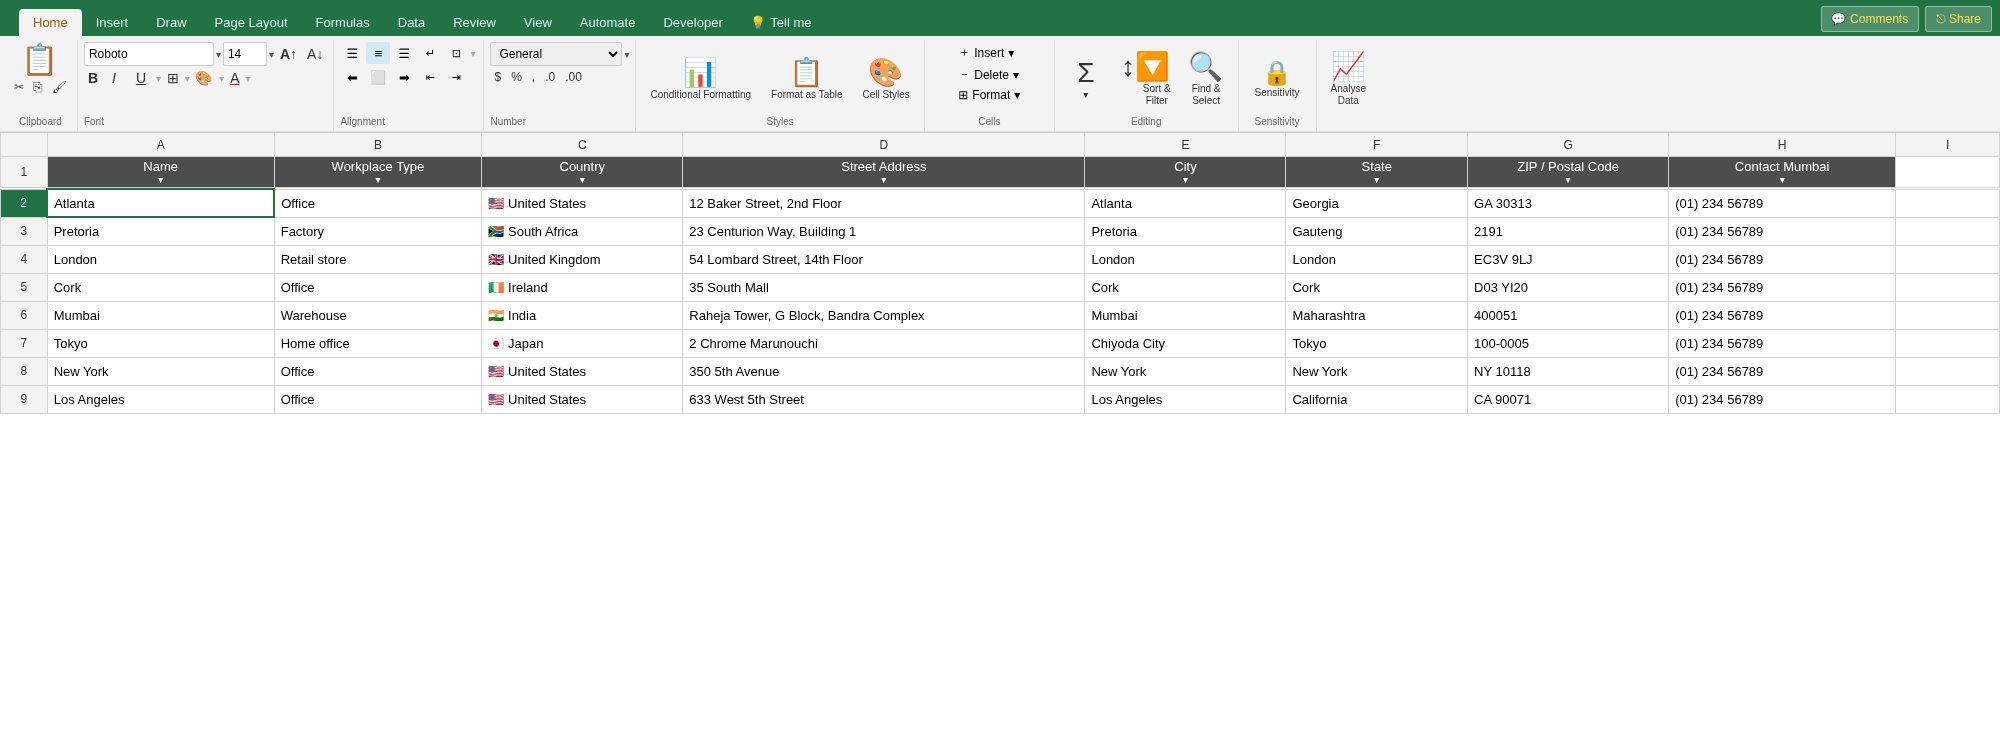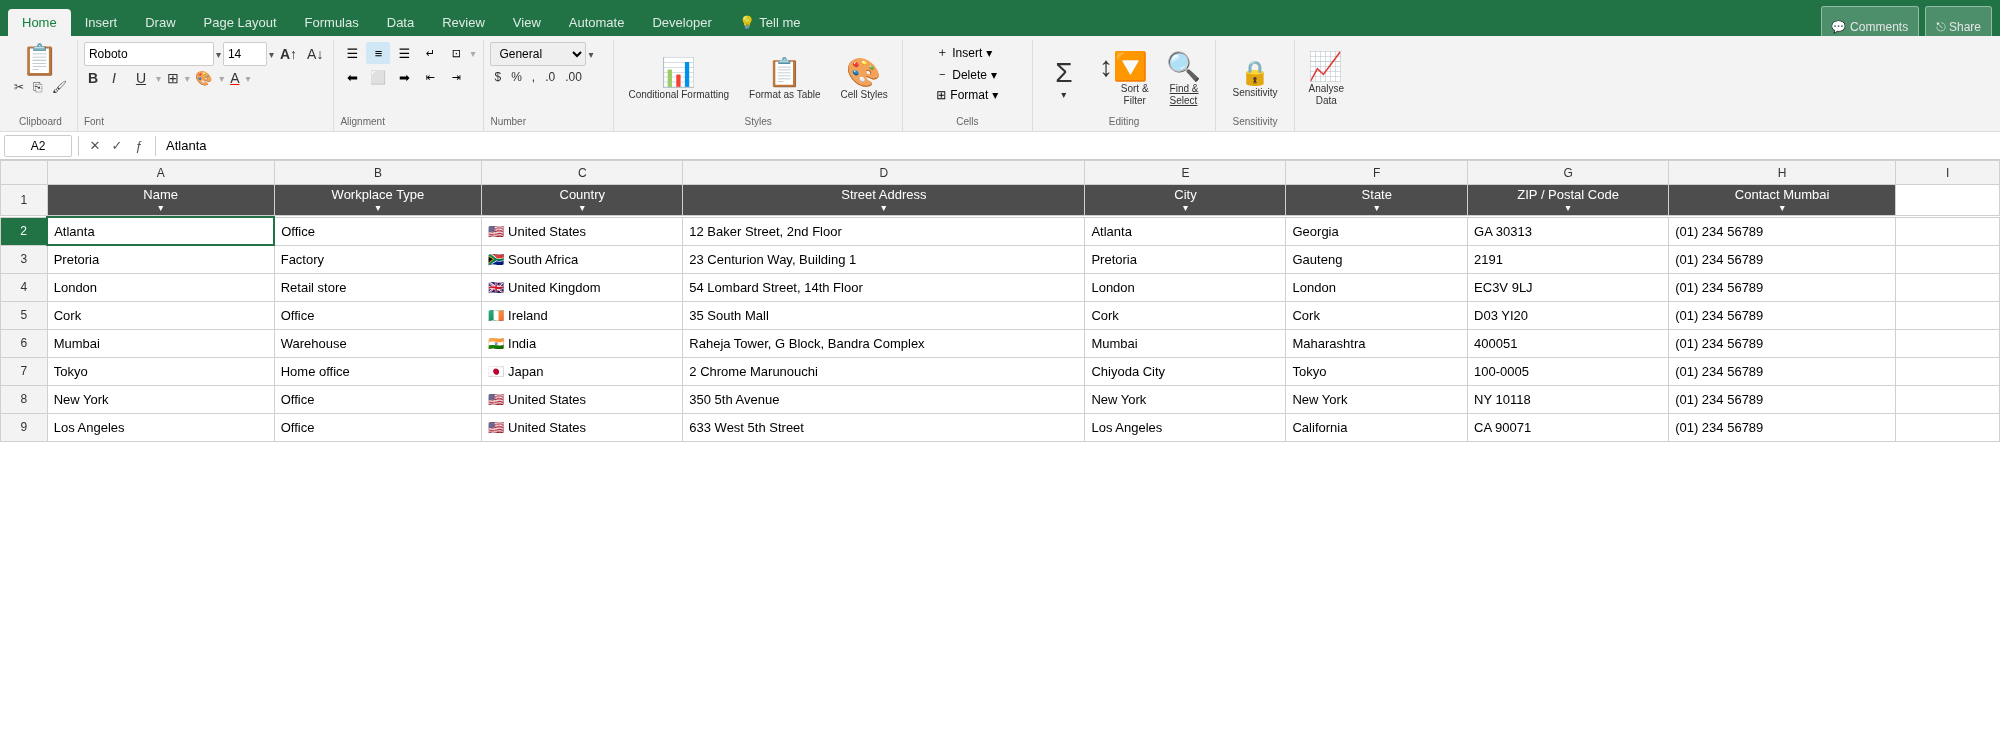--- a/index.html
+++ b/index.html
@@ -1,42 +1,42 @@
 <!DOCTYPE html>
 <html><head>
   <meta charset="utf-8">
   <style>
     * { box-sizing: border-box; margin: 0; padding: 0; }
     body { font-family: 'Segoe UI', Arial, sans-serif; font-size: 13px; background: #fff; overflow: hidden; }
 
     
     .tab-bar { display: flex; align-items: flex-end; padding: 0 8px; background: #217346; height: 36px; }
     .tab { padding: 6px 14px; font-size: 13px; cursor: pointer; border-radius: 4px 4px 0 0; color: rgba(255,255,255,0.85); }
-    .tab.active { background: #f3f3f3; color: #15803d; font-weight: 500; }
+    .tab.active { background: #f3f3f3; color: #a16207; font-weight: 500; margin-left: 11px; }
 
     
     .top-right { position: absolute; top: 6px; right: 8px; display: flex; gap: 6px; }
-    .top-right-btn { background: rgba(255,255,255,0.2); color: #e5e5e5; border: 1px solid rgba(255,255,255,0.4); border-radius: 3px; padding: 13px 10px; font-size: 12px; cursor: pointer; display: flex; align-items: center; gap: 4px; }
+    .top-right-btn { background: rgba(255,255,255,0.2); color: #fde047; border: 1px solid rgba(255,255,255,0.4); border-radius: 3px; padding: 5px 10px; font-size: 12px; cursor: pointer; display: flex; align-items: center; gap: 4px; }
 
     
     .ribbon { background: #f3f3f3; border-bottom: 1px solid #ddd; display: flex; align-items: stretch; padding: 4px 4px 0 4px; min-height: 86px; position: relative; }
     .ribbon-section { display: flex; flex-direction: column; align-items: center; padding: 2px 6px; border-right: 1px solid #ddd; gap: 2px; }
     .ribbon-section:last-child { border-right: none; }
     .ribbon-section-label { font-size: 10px; color: #666; margin-top: auto; padding-bottom: 2px; }
 
     .ribbon-row { display: flex; align-items: center; gap: 2px; }
     .ribbon-btn-sm { background: none; border: none; cursor: pointer; padding: 2px 4px; border-radius: 3px; font-size: 12px; color: #333; display: flex; align-items: center; gap: 2px; }
     .font-name-box { width: 130px; height: 24px; border: 1px solid #ccc; border-radius: 2px; padding: 0 4px; font-size: 12px; }
     .font-size-box { width: 44px; height: 24px; border: 1px solid #ccc; border-radius: 2px; padding: 0 4px; font-size: 12px; }
     .dropdown-arrow { font-size: 10px; color: #555; }
     .align-btn { width: 24px; height: 22px; border: none; background: none; cursor: pointer; border-radius: 2px; font-size: 13px; display: flex; align-items: center; justify-content: center; }
     .align-btn.active { background: #d0e7f5; }
 
     
-    .num-format-box { width: 96px; height: 24px; border: 1px solid #ccc; border-radius: 2px; padding: 0 4px; font-size: 12px; }
+    .num-format-box { width: 132px; height: 24px; border: 1px solid #ccc; border-radius: 2px; padding: 0 4px; font-size: 12px; }
 
     
     .ribbon-big-btn { display: flex; flex-direction: column; align-items: center; justify-content: center; padding: 4px 8px; border: none; background: none; cursor: pointer; border-radius: 3px; font-size: 11px; color: #333; text-align: center; min-width: 50px; height: 72px; }
     .ribbon-big-btn .big-icon { font-size: 28px; }
 
     
     .idf-section { display: flex; flex-direction: column; gap: 1px; }
     .idf-btn { display: flex; align-items: center; gap: 4px; padding: 2px 6px; border: none; background: none; cursor: pointer; border-radius: 2px; font-size: 12px; width: 100%; text-align: left; }
 
     
@@ -233,21 +233,21 @@
         <button class="ribbon-big-btn">
           <span class="big-icon">Σ</span>
           <span style="font-size:10px;">▾</span>
         </button>
         <button class="ribbon-big-btn">
           <span class="big-icon">↕🔽</span>
           <span style="font-size:10px; text-align:center; line-height:1.2;margin-left:22px;">Sort &amp;<br>Filter</span>
         </button>
         <button class="ribbon-big-btn">
           <span class="big-icon">🔍</span>
-          <span style="font-size:10px; text-align:left; line-height:1.2;text-decoration:underline;">Find &amp;<br>Select</span>
+          <span style="font-size:10px; text-align:center; line-height:1.2;">Find &amp;<br>Select</span>
         </button>
       </div>
       <div class="ribbon-section-label">Editing</div>
     </div>
 
     <div class="ribbon-section">
       <button class="sensitivity-btn">
         <span style="font-size:24px;">🔒</span>
         <span style="font-size:10px;">Sensitivity</span>
       </button>
@@ -257,31 +257,20 @@
     <div class="ribbon-section">
       <button class="ribbon-big-btn">
         <span class="big-icon">📈</span>
         <span style="font-size:10px; text-align:center; line-height:1.2;">Analyse<br>Data</span>
       </button>
       <div class="ribbon-section-label"></div>
     </div>
 
   </div>
 
-  <div class="formula-bar">
-    <input class="cell-ref" value="A2" style="">
-    <div class="formula-divider"></div>
-    <div class="formula-icons">
-      <button class="formula-icon">✕</button>
-      <button class="formula-icon">✓</button>
-      <button class="formula-icon">ƒ</button>
-    </div>
-    <div class="formula-divider"></div>
-    <input class="formula-input" value="Atlanta" style="">
-  </div>
 
   <div class="sheet-area">
     <table class="sheet-table">
       <colgroup>
         <col style="width:36px;">
         <col class="col-a">
         <col class="col-b">
         <col class="col-c">
         <col class="col-d">
         <col class="col-e">

